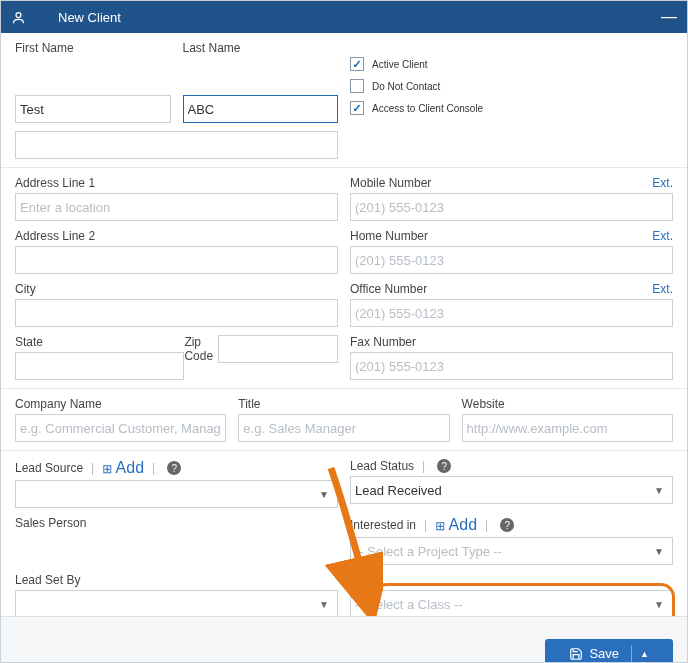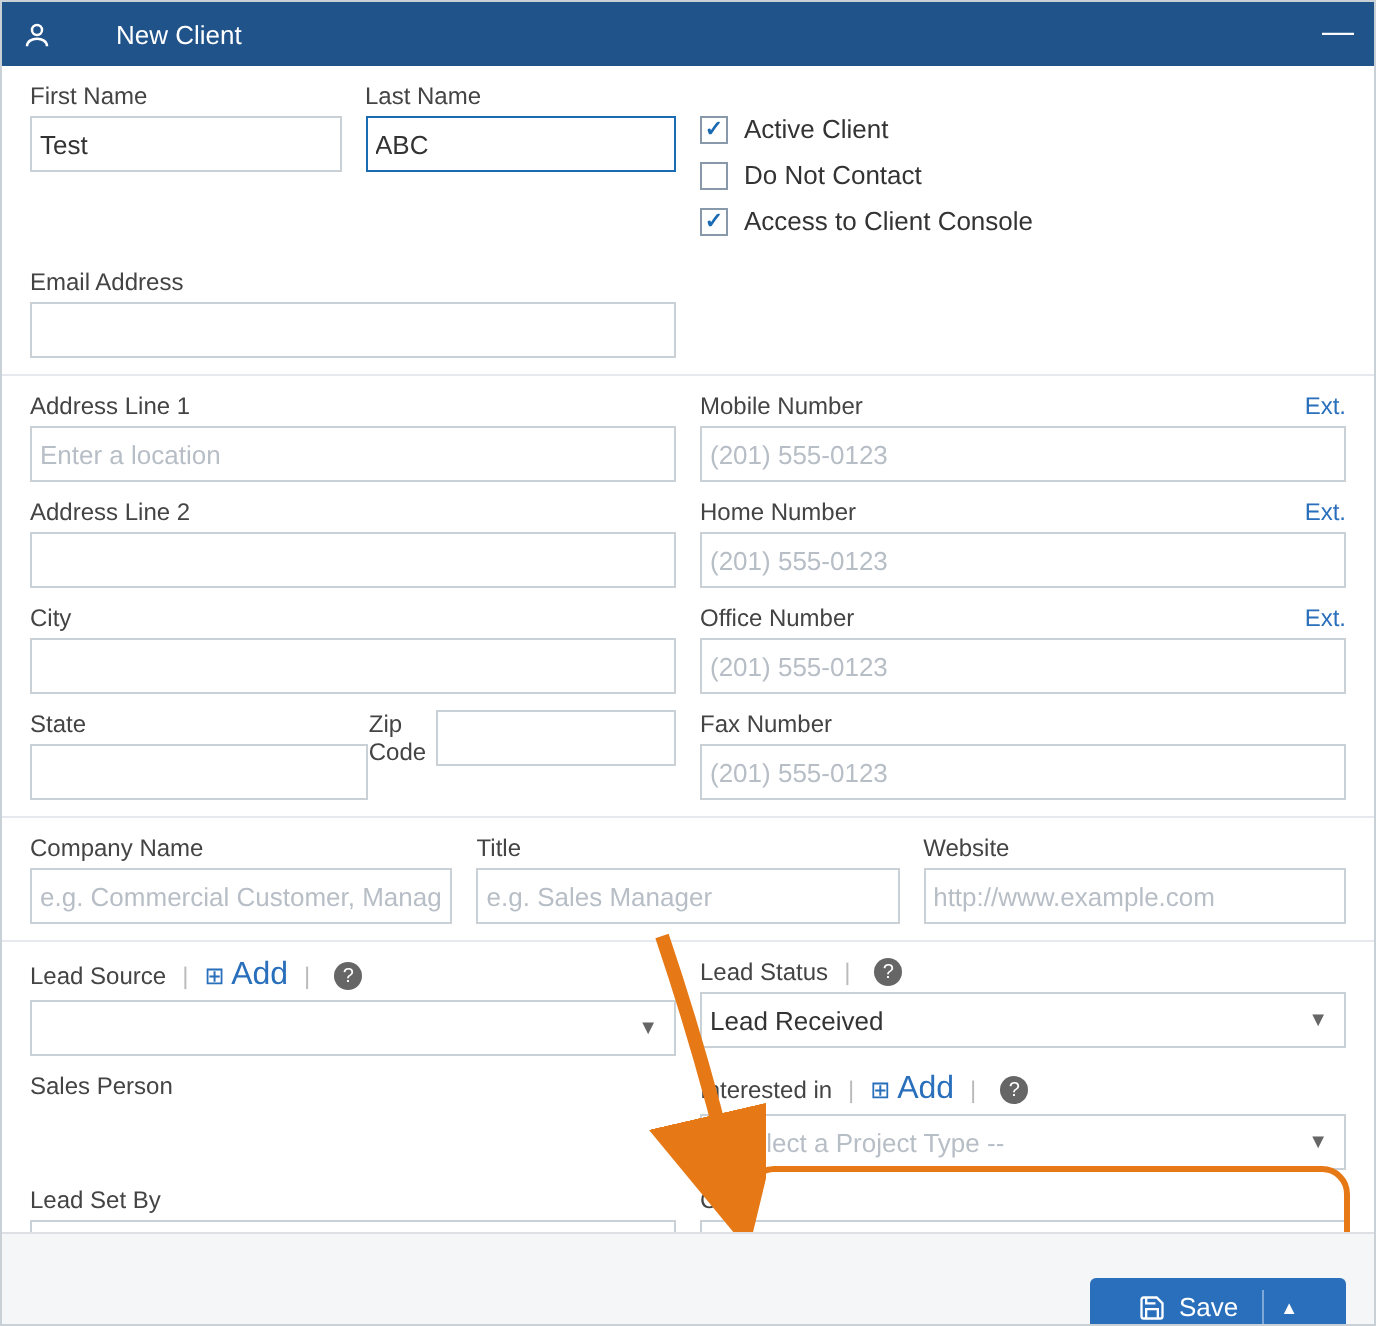--- a/index.html
+++ b/index.html
@@ -33,21 +33,21 @@
   .titlebar .title { flex: 1; }
   .titlebar .min { font-size: 16px; cursor: pointer; }
   .form-area {
     flex: 1;
     overflow: hidden;
     padding: 8px 14px 0 14px;
     position: relative;
   }
   .row { display: flex; margin: 0 -6px 8px -6px; }
   .col { padding: 0 6px; display:flex; flex-direction:column; }
-  .col-25 { width: 25%; }
+  .col-25 { width: 25%; justify-content: space-between; }
   .col-50 { width: 50%; }
   .col-33 { width: 33.33%; }
   label.field-label {
     font-size: 12px;
     color: #444;
     margin-bottom: 3px;
   }
   .spacer-label { height: 17px; }
   input.textinput, .select-box, .dropdown-box {
     width: 100%;
@@ -55,21 +55,21 @@
     padding: 4px 4px;
     font-size: 13px;
     border: 1px solid #c9d0d6;
     background: #fff;
     color: #333;
     outline: none;
   }
   input.textinput::placeholder { color: #b7bec6; }
   input.textinput.focused { border-color:#1b6bb3; }
   .input-small { width: 80px; }
-  .checkbox-row { display: flex; align-items: center; margin-bottom: 8px; font-size: 13px; }
+  .checkbox-row { display: flex; align-items: center; margin-bottom: 8px; font-size: 10px; }
   .checkbox {
     width: 14px; height: 14px; border:1px solid #89a; margin-right: 8px;
     display:inline-flex; align-items:center; justify-content:center;
     font-size:11px; color:#1b6bb3;
   }
   .checkbox.checked::before { content:"✓"; font-weight:bold; }
   .hr { border-top: 1px solid #e6e9ed; margin: 0 -14px 8px -14px; }
   .phone-col .label-row { display:flex; justify-content:space-between; }
   .ext-link { font-size: 12px; color:#2a6fbb; cursor:pointer; }
   .add-link { font-size: 16px; color:#2a6fbb; cursor:pointer; }
@@ -137,21 +137,20 @@
         </div>
         <div class="checkbox-row">
           <span class="checkbox checked"></span>
           <span>Access to Client Console</span>
         </div>
       </div>
     </div>
 
     <div class="row">
       <div class="col col-50">
-        <label class="field-label">Email Address</label>
         <input class="textinput" style="">
       </div>
     </div>
 
     <div class="hr"></div>
 
     <div class="row">
       <div class="col col-50">
         <label class="field-label">Address Line 1</label>
         <input class="textinput" placeholder="Enter a location" style="">

